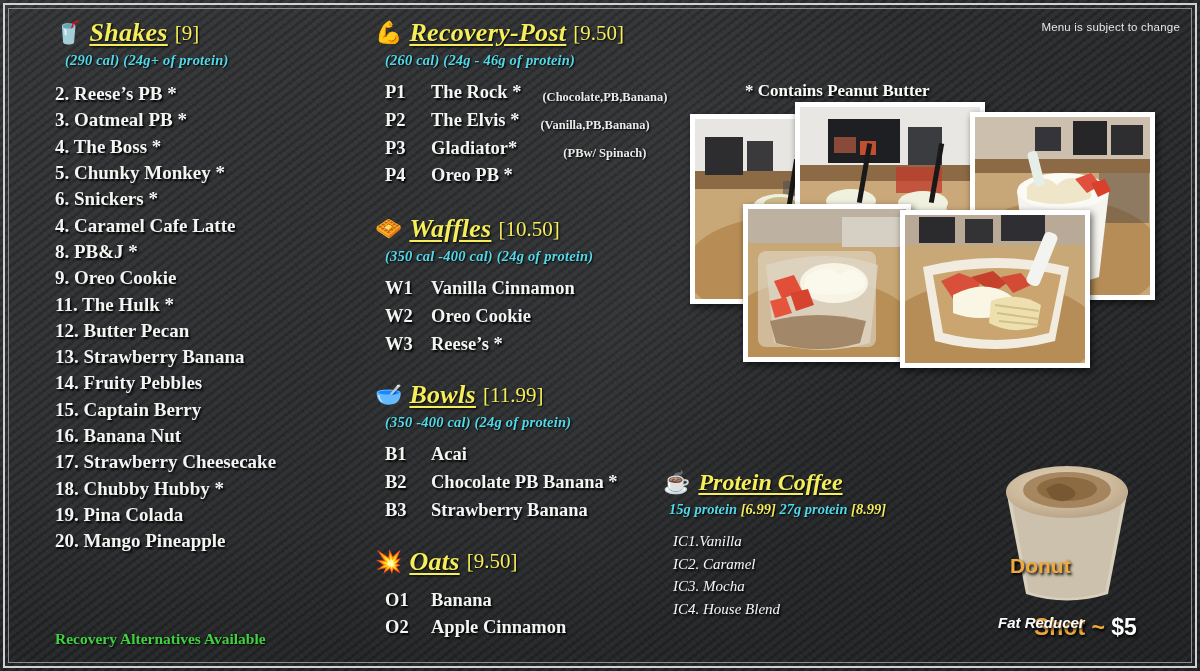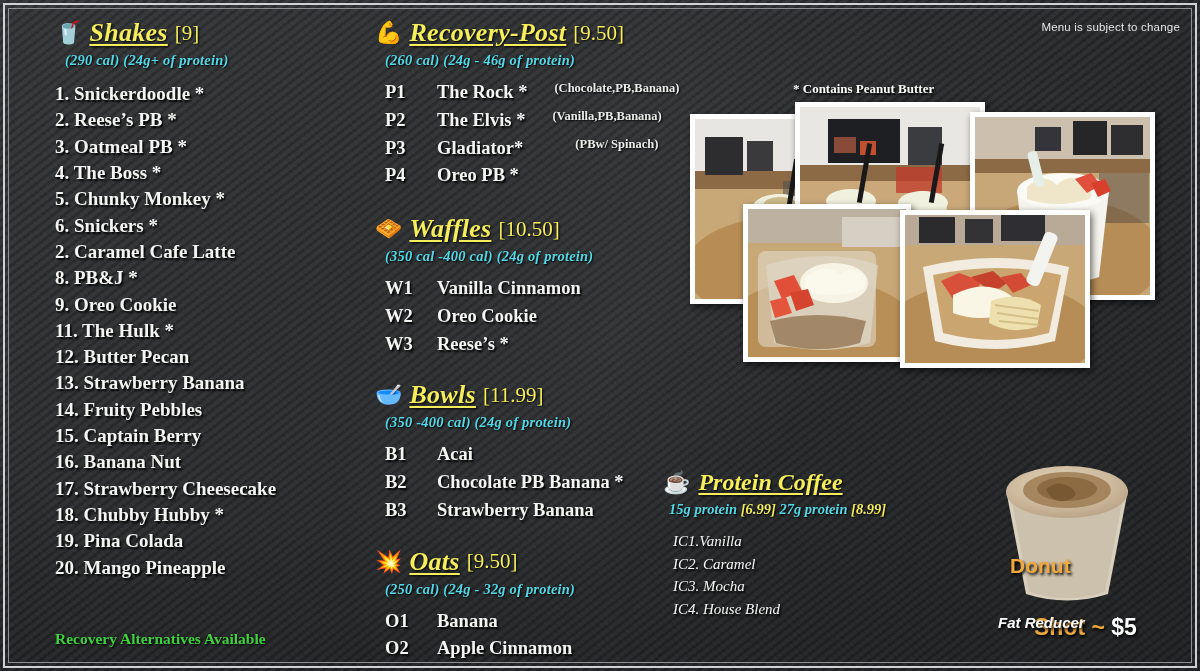--- a/index.html
+++ b/index.html
@@ -44,21 +44,21 @@
     text-shadow:1px 1px 2px #000;margin:4px 0 0 10px;letter-spacing:.2px;
   }
 
   .item{
     font-size:18.5px;font-weight:bold;color:#f4f4f2;
     text-shadow:1.5px 1.5px 2px #000;line-height:1.43;white-space:nowrap;
   }
   #shake-list{margin-top:12px;}
   #shake-list .item{font-size:19px;line-height:1.385;}
 
-  .coded{display:flex;align-items:flex-start;gap:18px;white-space:nowrap;}
+  .coded{display:flex;align-items:flex-end;gap:12px;white-space:nowrap;}
   .code{font-size:18.5px;font-weight:bold;color:#f4f4f2;text-shadow:1.5px 1.5px 2px #000;min-width:34px;display:inline-block;}
   .nm{font-size:18.5px;font-weight:bold;color:#f4f4f2;text-shadow:1.5px 1.5px 2px #000;}
   .note{font-size:12.5px;font-weight:bold;color:#ececeb;text-shadow:1px 1px 2px #000;margin-left:9px;}
   .note.wide{margin-left:34px;}
 
   .list-pad{margin-top:10px;padding-left:10px;}
   .list-pad .coded{line-height:1.5;}
 
   #recovery-alt{
     position:absolute;left:55px;top:630px;
@@ -70,21 +70,21 @@
     position:absolute;right:20px;top:21px;
     font-family:"Liberation Sans", sans-serif;
     font-size:11.5px;color:#e4e6e6;letter-spacing:.2px;
   }
   #vegan-line{
     position:absolute;left:708px;top:60px;
     font-size:15px;font-weight:bold;color:#e9ea7c;text-shadow:1px 1px 2px #000;
   }
   #peanut-line{
     position:absolute;left:745px;top:81px;
-    font-size:13px;font-weight:bold;color:#fbfbf8;text-shadow:1.5px 1.5px 2px #000;margin-left:48px;
+    font-size:17px;font-weight:bold;color:#fbfbf8;text-shadow:1.5px 1.5px 2px #000;
   }
 
   
   #collage{position:absolute;left:0;top:0;width:540px;height:440px;}
   .photo{position:absolute;background:#fff;padding:5px;box-shadow:2px 3px 7px rgba(0,0,0,.6);overflow:hidden;}
   .photo .ph{width:100%;height:100%;display:block;}
 
   
   #coffee-block{position:absolute;left:8px;top:455px;width:330px;}
   #coffee-head{display:flex;align-items:center;gap:8px;}
@@ -123,27 +123,26 @@
   <div class="arc arc-br"></div>
 
   <div class="col" id="col-shakes">
     <div class="sec-head">
       <span class="sec-emoji">🥤</span>
       <span class="sec-title">Shakes</span>
       <span class="sec-price">[9]</span>
     </div>
     <div class="sec-sub">(290 cal) (24g+ of protein)</div>
     <div id="shake-list">
-      <div class="item">1. Snickerdoodle *</div>
       <div class="item">2. Reese’s PB *</div>
       <div class="item">3. Oatmeal PB *</div>
       <div class="item">4. The Boss *</div>
       <div class="item">5. Chunky Monkey *</div>
       <div class="item">6. Snickers *</div>
-      <div class="item">2. Caramel Cafe Latte</div>
+      <div class="item">4. Caramel Cafe Latte</div>
       <div class="item">8. PB&amp;J *</div>
       <div class="item">9. Oreo Cookie</div>
       <div class="item">11. The Hulk *</div>
       <div class="item">12. Butter Pecan</div>
       <div class="item">13. Strawberry Banana</div>
       <div class="item">14. Fruity Pebbles</div>
       <div class="item">15. Captain Berry</div>
       <div class="item">16. Banana Nut</div>
       <div class="item">17. Strawberry Cheesecake</div>
       <div class="item">18. Chubby Hubby *</div>
@@ -223,21 +222,20 @@
         <span class="code">B3</span>
         <span class="nm">Strawberry Banana</span>
       </div>
     </div>
 
     <div class="sec-head" style="margin-top:22px;">
       <span class="sec-emoji">💥</span>
       <span class="sec-title">Oats</span>
       <span class="sec-price">[9.50]</span>
     </div>
-    <div class="sec-sub">(250 cal)  (24g - 32g of protein)</div>
     <div class="list-pad">
       <div class="coded">
         <span class="code">O1</span>
         <span class="nm">Banana</span>
       </div>
       <div class="coded">
         <span class="code">O2</span>
         <span class="nm">Apple Cinnamon</span>
       </div>
     </div>

